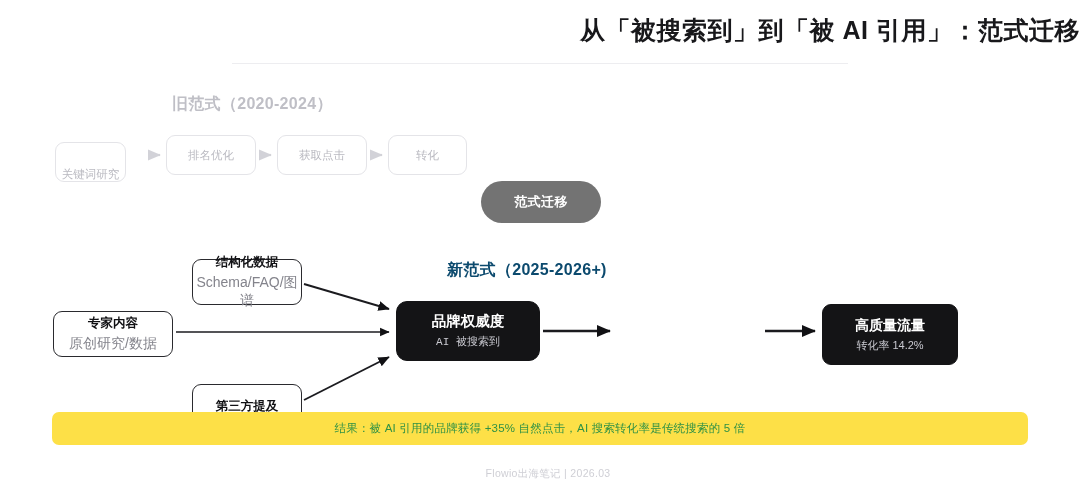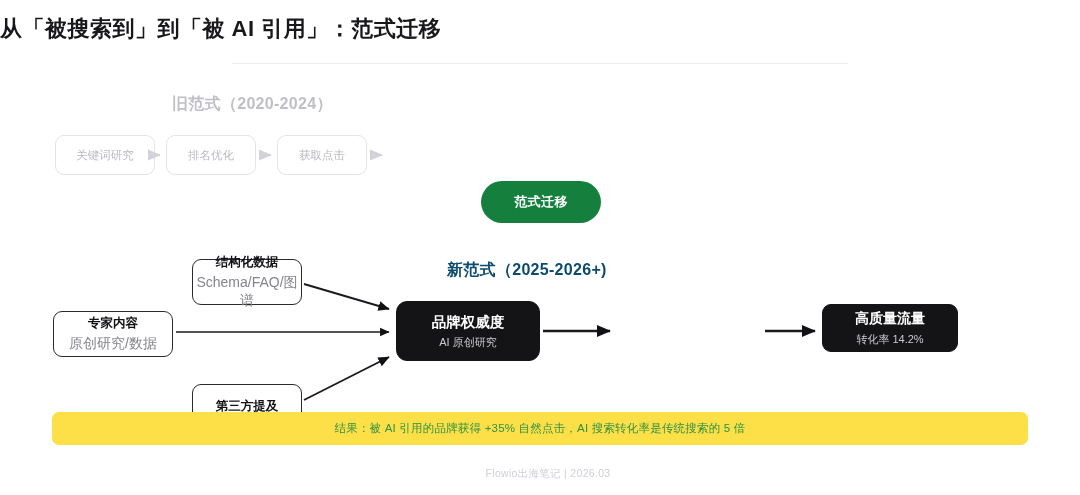--- a/index.html
+++ b/index.html
@@ -15,22 +15,22 @@
     width: 1080px;
     height: 495px;
     background: #ffffff;
   }
 
   
   .page-title {
     position: absolute;
     left: 0; top: 14px;
     width: 1080px;
-    text-align: left;
-    font-size: 22px;
+    text-align: right;
+    font-size: 25px;
     font-weight: 700;
     letter-spacing: 0.5px;
     color: #18181b;
   }
   .title-divider {
     position: absolute;
     left: 232px; top: 63px;
     width: 616px; height: 1px;
     background: #ededf0;
   }
@@ -92,29 +92,29 @@
   .node-white .nl-sub { font-size: 14px; color: #84848c; margin-top: 3px; }
 
   
   .node-black {
     background: #141416;
     border: 1px solid #141416;
   }
   .node-black .nl-title { font-size: 14px; color: #ffffff; }
   .node-black .nl-sub { font-size: 11px; color: #c9c9d0; margin-top: 4px; }
 
-  .node-core { border-radius: 11px; }
+  .node-core { border-radius: 11px; font-family: Liberation Mono, monospace; }
   .node-core .nl-title { font-size: 14.5px; }
 
   
   .pill {
     position: absolute;
     left: 481px; top: 181px;
     width: 120px; height: 42px;
-    background: #15803d;
+    background: #737373;
     border-radius: 21px;
     display: flex; align-items: center; justify-content: center;
     font-size: 13px; font-weight: 700; color: #ffffff;
     letter-spacing: 0.4px;
   }
 
   
   .banner {
     position: absolute;
     display: flex; align-items: center; justify-content: center;
@@ -157,28 +157,31 @@
 </head>
 <body>
 
 <div id="stage">
 
   <div class="page-title">从「被搜索到」到「被 AI 引用」：范式迁移</div>
   <div class="title-divider"></div>
 
   <div class="section-heading-old">旧范式（2020-2024）</div>
 
-  <div class="node node-old" style="left:55px; top:135px; width:100px;">
+  <div class="node node-old" style="left:55px; top:142px; width:71px;justify-content:flex-end;">
     <span class="nl-title">关键词研究</span>
   </div>
   <div class="node node-old" style="left:277px; top:135px; width:90px;">
     <span class="nl-title">获取点击</span>
   </div>
   <div class="node node-old" style="left:166px; top:135px; width:90px;">
     <span class="nl-title">排名优化</span>
+  </div>
+  <div class="node node-old" style="left:388px; top:135px; width:79px;">
+    <span class="nl-title">转化</span>
   </div>
 
 
   <div class="pill">范式迁移</div>
 
   <div class="section-heading-new">新范式（2025-2026+)</div>
 
   <div class="node node-white" style="left:192px; top:259px; width:110px; height:46px;">
     <span class="nl-title">结构化数据</span>
     <span class="nl-sub">Schema/FAQ/图谱</span>
@@ -188,25 +191,25 @@
     <span class="nl-title">第三方提及</span>
   </div>
 
   <div class="node node-white" style="left:53px; top:311px; width:120px; height:46px;">
     <span class="nl-title">专家内容</span>
     <span class="nl-sub">原创研究/数据</span>
   </div>
 
   <div class="node node-black node-core" style="left:396px; top:301px; width:144px; height:60px;">
     <span class="nl-title">品牌权威度</span>
-    <span class="nl-sub">AI 原创研究</span>
-  </div>
-
-
-  <div class="node node-black" style="left:822px; top:304px; width:136px; height:48px;">
+    <span class="nl-sub">AI 被搜索到</span>
+  </div>
+
+
+  <div class="node node-black" style="left:822px; top:304px; width:136px; height:61px;">
     <span class="nl-title">高质量流量</span>
     <span class="nl-sub">转化率 14.2%</span>
   </div>
 
   <div class="banner banner-result">结果：被 AI 引用的品牌获得 +35% 自然点击，AI 搜索转化率是传统搜索的 5 倍</div>
 
   <div class="footer">Flowio出海笔记 | 2026.03</div>
 
   <svg id="edges" viewBox="0 0 1080 495">
     <defs>

